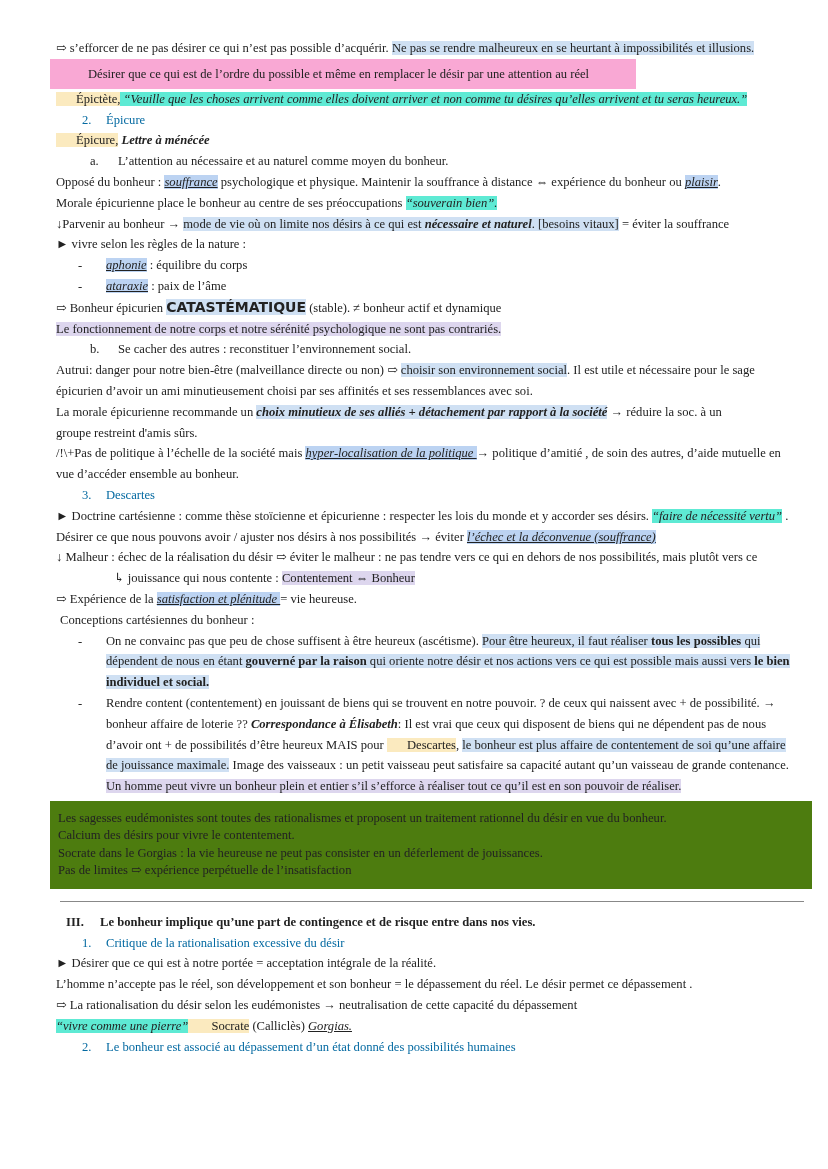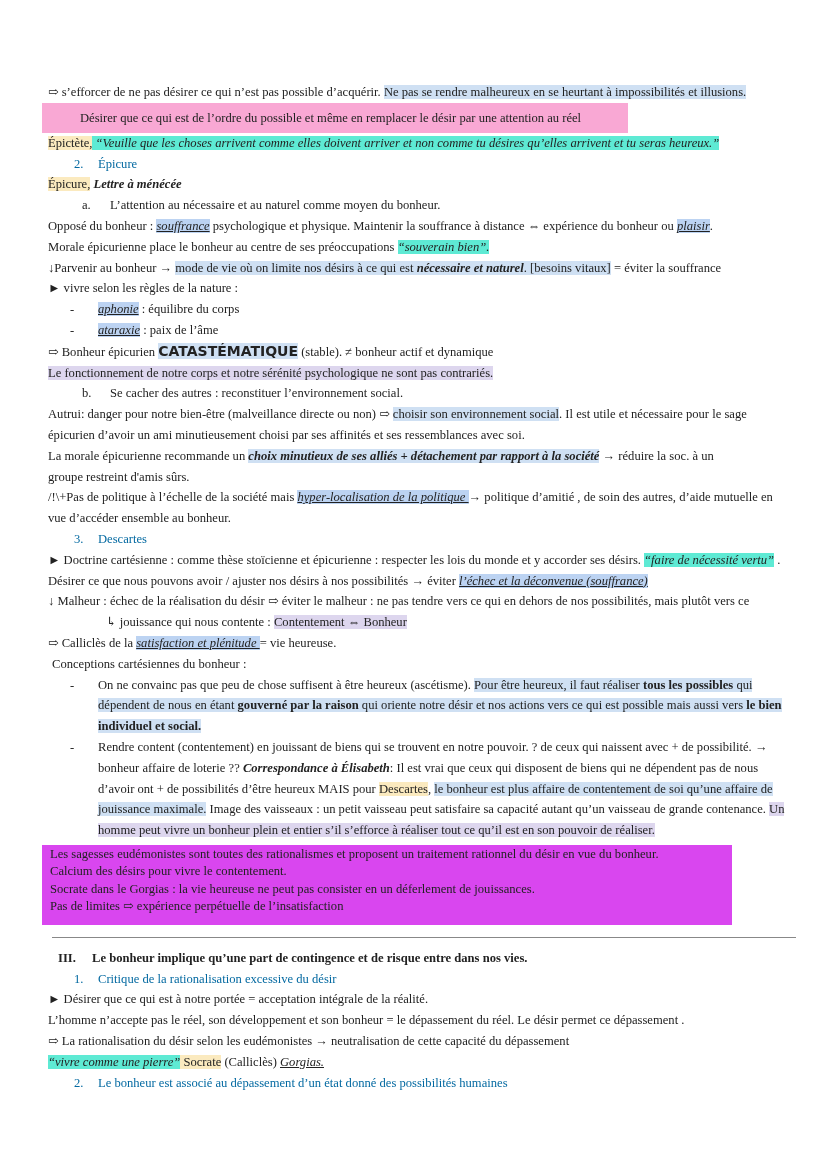--- a/index.html
+++ b/index.html
@@ -1,37 +1,37 @@
 <!DOCTYPE html>
 <html><head>
 <meta charset="utf-8">
 <style>
   html, body { margin:0; padding:0; background:#ffffff; }
   body { width:828px; height:1169px; overflow:hidden; position:relative;
     font-family:"Liberation Serif", "DejaVu Serif", serif; font-size:12.6px; color:#222; }
-  .page { position:absolute; left:48px; top:38px; width:752px;margin-top:44px; }
+  .page { position:absolute; left:56px; top:38px; width:752px; }
   .ln { position:relative; line-height:20.8px; white-space:nowrap; }
   .wrap { white-space:normal; }
   .blue { background:#cfe0f3; }
   .purple { background:#ddd6ee; }
   .green { background:#5eead4; }
-  .yellow { background:#fbeabf; }
+  .yellow { background:#fbeabf;padding-left:20px; }
   .hl-u { background:#bcd3f2; text-decoration:underline; }
   .it { font-style:italic; }
   .b { font-weight:bold; }
   .bi { font-weight:bold; font-style:italic; }
   .sub { color:#0369a1; }
   .indent1 { padding-left:26px; }
   .indent2 { padding-left:58px; }
   .numw { display:inline-block; width:24px; }
   .bulletrow { display:flex; }
   .bullet-dash { width:50px; padding-left:22px; box-sizing:border-box; flex:none; }
   .bullet-body { flex:1; white-space:normal; line-height:20.8px; }
   .callout { background:#f9a8d4; margin-left:-6px; width:586px; height:30px; line-height:30px; padding-left:38px; box-sizing:border-box; }
-  .box { background:#d946ef; margin-left:-6px; width:690px; padding:1px 8px 9px 8px; box-sizing:border-box; margin-top:4px; }
+  .box { background:#4d7c0f; margin-left:-6px; width:762px; padding:9px 8px 9px 8px; box-sizing:border-box; margin-top:4px; }
   .box .ln { line-height:17.5px; }
   .rule { border-top:1.5px solid #888; width:744px; margin:12px 0 10px 4px; }
   .roman { display:inline-block; width:34px; padding-left:10px; font-weight:bold; }
   .hd { font-weight:bold; }
 </style>
 </head>
 <body>
 
 <div class="page">
 
@@ -120,21 +120,21 @@
     <span>Désirer ce que nous pouvons avoir / ajuster nos désirs à nos possibilités → éviter </span><span class="hl-u it">l’échec et la déconvenue (souffrance)</span>
   </div>
 
   <div class="ln">↓ Malheur : échec de la réalisation du désir ⇨ éviter le malheur : ne pas tendre vers ce qui en dehors de nos possibilités, mais plutôt vers ce</div>
 
   <div class="ln indent2">
     <span>↳ jouissance qui nous contente : </span><span class="purple">Contentement ⇔ Bonheur</span>
   </div>
 
   <div class="ln">
-    <span>⇨ Calliclès de la </span><span class="hl-u it">satisfaction et plénitude </span><span>= vie heureuse.</span>
+    <span>⇨ Expérience de la </span><span class="hl-u it">satisfaction et plénitude </span><span>= vie heureuse.</span>
   </div>
 
   <div class="ln" style="padding-left:4px;">Conceptions cartésiennes du bonheur :</div>
 
   <div class="bulletrow">
     <span class="bullet-dash ln">-</span>
     <span class="bullet-body" style="padding-right:10px;">
       <span>On ne convainc pas que peu de chose suffisent à être heureux (ascétisme). </span><span class="blue"><span>Pour être heureux, il faut réaliser </span><span class="b">tous les possibles</span><span> qui dépendent de nous en étant </span><span class="b">gouverné par la raison</span><span> qui oriente notre désir et nos actions vers ce qui est possible mais aussi vers </span><span class="b">le bien individuel et social.</span></span>
     </span>
   </div>

